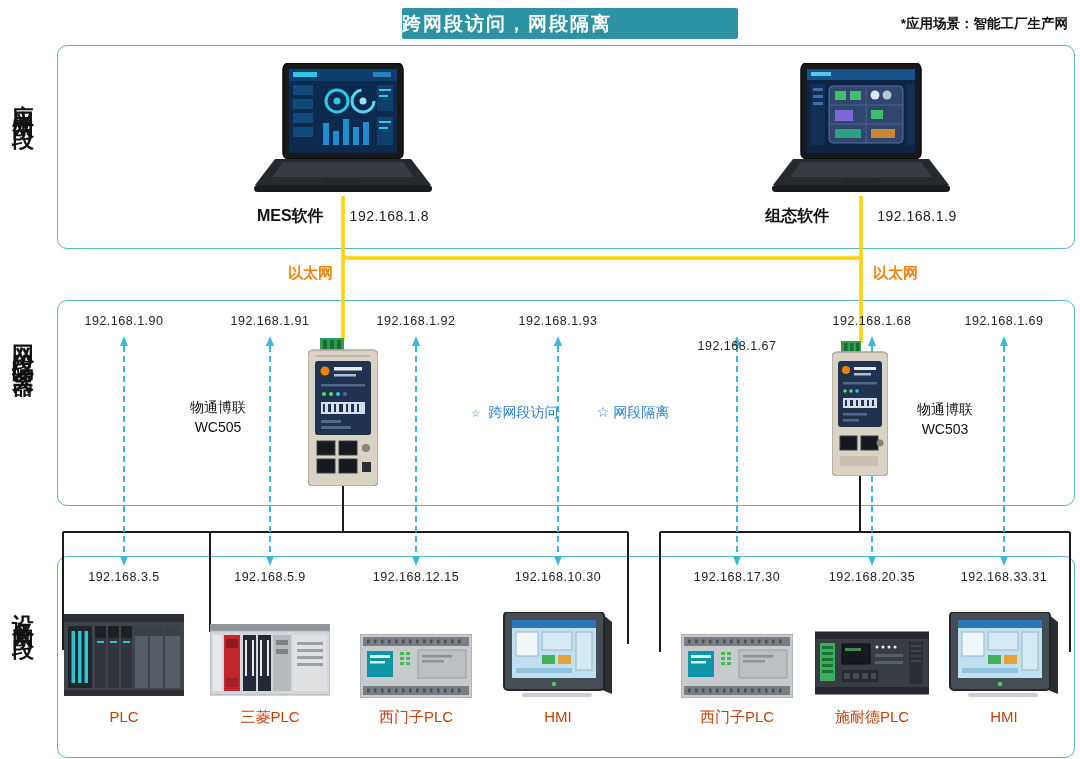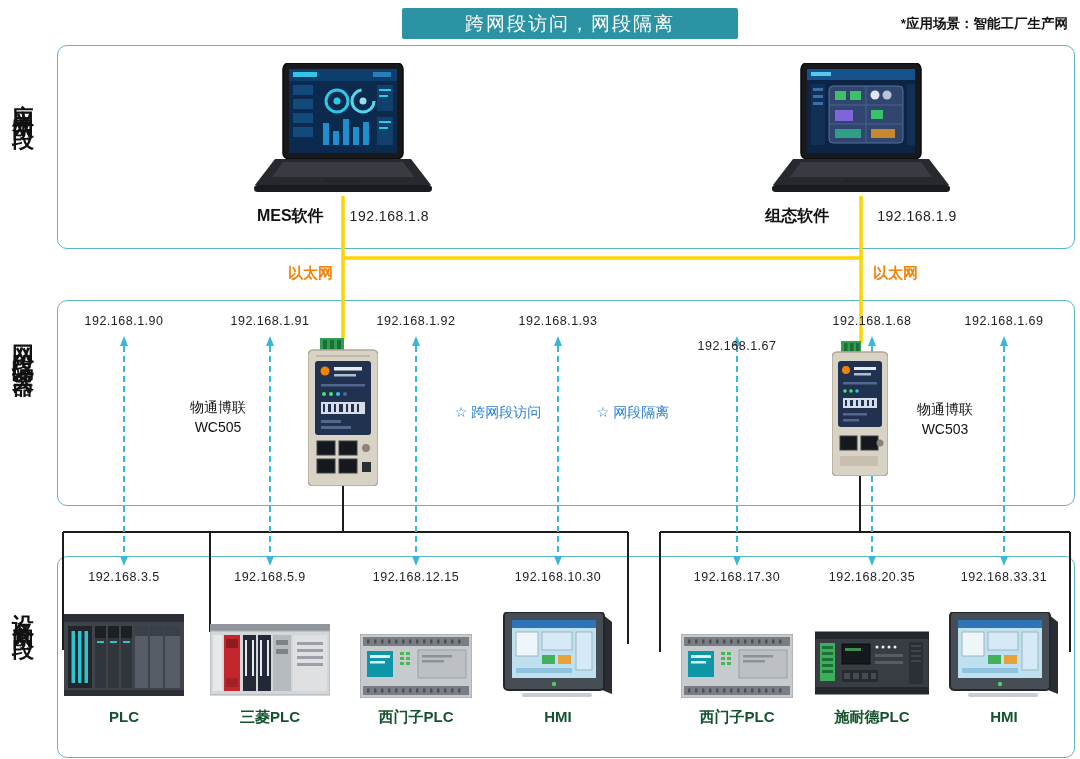--- a/index.html
+++ b/index.html
@@ -1,22 +1,22 @@
 <!DOCTYPE html>
 <html style="--banner-bg: #2b93a4; --section-border: #5ab6c9; --ethernet-line: #ffd400; --ethernet-text: #f2820a; --dashed-arrow: #3bb7da; --annotation-text: #2a7fd4; --bus-line: #1b1b1b;"><head>
 <meta charset="utf-8">
 <style>
   html,body { margin:0; padding:0; background:#ffffff; }
   body { font-family:"Liberation Sans","DejaVu Sans",sans-serif; }
   .stage { position:relative; width:1080px; height:759px; background:#fff; overflow:hidden; }
 
   .banner {
     position:absolute; left:402px; top:8px; width:336px; height:31px;
-    background:var(--banner-bg,#2b93a4); color:#fff; font-size:19px; font-weight:400;
-    line-height:31px; text-align:center; letter-spacing:2px; border-radius:2px; z-index:3;
+    background:var(--banner-bg,#2b93a4); color:#fff; font-size:19px; font-weight:700;
+    line-height:31px; text-align:left; letter-spacing:2px; border-radius:2px; z-index:3;
   }
   .note { position:absolute; top:15px; right:12px; font-size:13.5px; font-weight:700; color:#111; z-index:3; }
 
   .sect { position:absolute; border:1.6px solid var(--section-border,#5ab6c9); border-radius:10px; background:transparent; z-index:0; }
   .s1 { left:57px; top:45px;  width:1016px; height:202px; }
   .s2 { left:57px; top:300px; width:1016px; height:204px; }
   .s3 { left:57px; top:556px; width:1016px; height:200px; }
 
   .sect-label {
     position:absolute; left:8px; writing-mode:vertical-rl; text-orientation:upright;
@@ -43,21 +43,21 @@
 
   .ipcell { position:absolute; width:150px; top:314px; text-align:center; font-size:12.5px; color:#222; letter-spacing:0.5px; z-index:2; white-space:nowrap; }
 
   .isolator { position:absolute; z-index:2; }
   .iso-cap { position:absolute; text-align:center; font-size:14px; color:#111; line-height:1.4; z-index:2; }
   .anno { position:absolute; top:404px; font-size:14px; color:var(--annotation-text,#2a7fd4); text-align:center; z-index:2; white-space:nowrap; }
 
   .dcol { position:absolute; top:570px; width:160px; display:flex; flex-direction:column; align-items:center; z-index:2; }
   .dcol .ip { height:16px; font-size:12.5px; color:#222; letter-spacing:0.5px; white-space:nowrap; }
   .dcol .art { height:112px; display:flex; align-items:flex-end; justify-content:center; padding-bottom:2px; }
-  .dcol .nm { margin-top:8px; font-size:15px; font-weight:700; color:#14532d; white-space:nowrap; }
+  .dcol .nm { margin-top:8px; font-size:15px; font-weight:400; color:#c2410c; white-space:nowrap; }
 
   .defs-holder { position:absolute; width:0; height:0; overflow:hidden; }
 </style>
 </head>
 <body>
 
 <svg class="defs-holder" aria-hidden="true">
 <defs>
   <g id="g-lap-chassis">
     <rect x="30" y="0" width="120" height="96" rx="6" fill="#17191d" stroke="#090a0b" stroke-width="1.5"></rect>
@@ -443,21 +443,21 @@
 
   <div class="iso-cap" style="left:158px; top:398px; width:120px;">
     <div>物通博联</div>
     <div>WC505</div>
   </div>
   <div class="iso-cap" style="left:890px; top:400px; width:110px;">
     <div>物通博联</div>
     <div>WC503</div>
   </div>
 
-  <div class="anno" style="left:438px; width:120px;">☆ 跨网段访问</div>
+  <div class="anno" style="left:455px; width:120px;font-family:Liberation Mono, monospace;">☆ 跨网段访问</div>
   <div class="anno" style="left:578px; width:110px;">☆ 网段隔离</div>
 
   <div class="dcol" style="left:44px;">
     <div class="ip">192.168.3.5</div>
     <div class="art">
       <svg width="120" height="84" viewBox="0 0 120 84">
           <use href="#g-plc1"></use>
         </svg>
     </div>
     <div class="nm">PLC</div>

